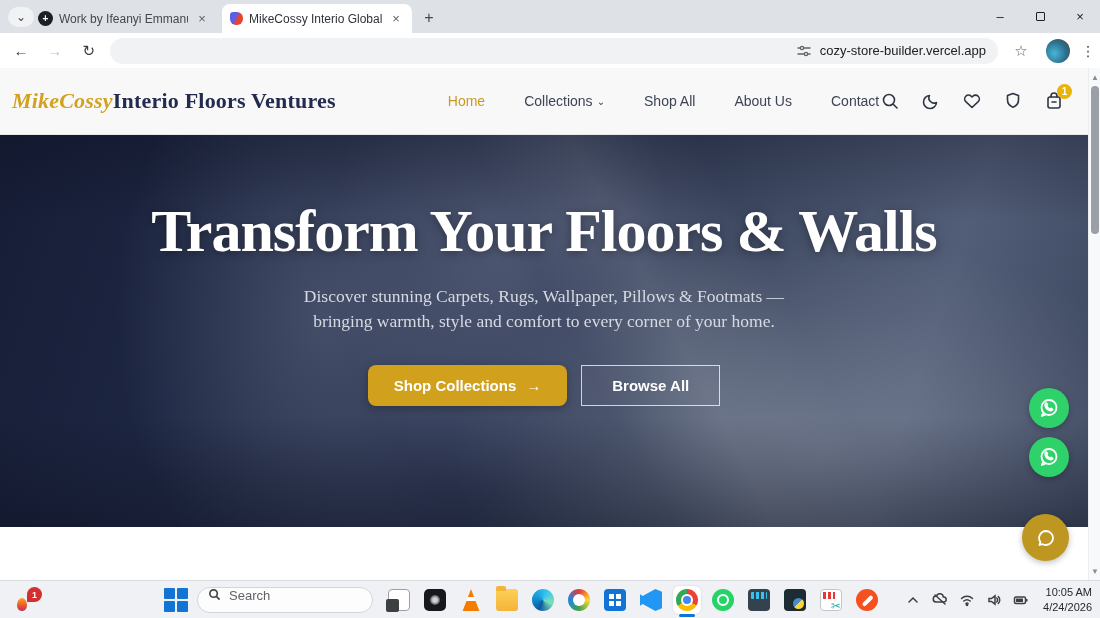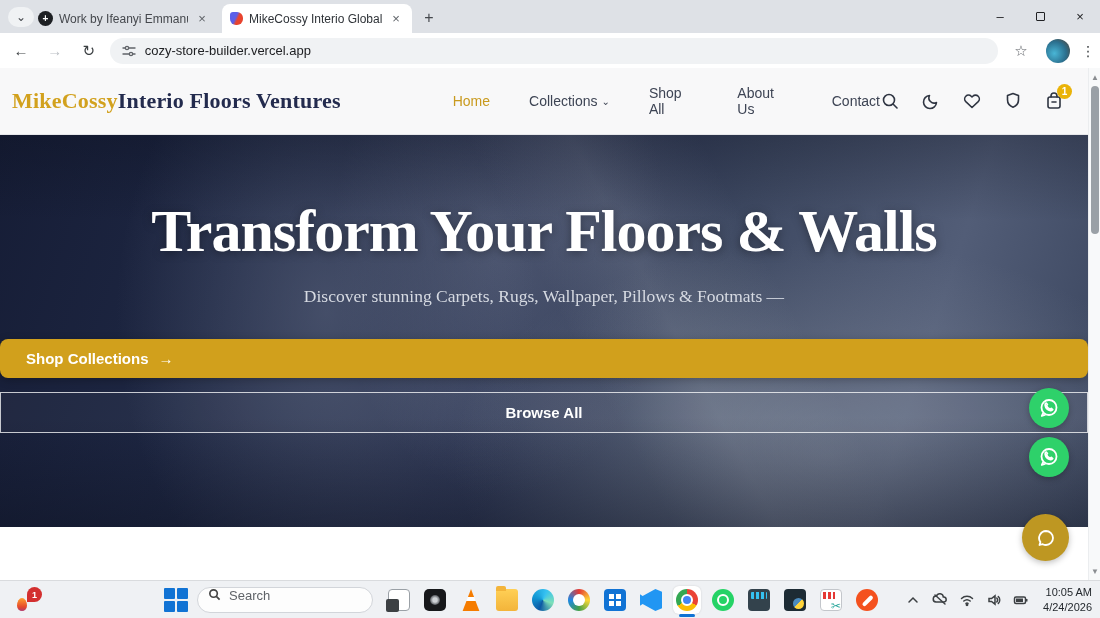--- a/index.html
+++ b/index.html
@@ -19,34 +19,34 @@
   .fav2 { width:13px; height:13px; border-radius:3px 6px 6px 6px; background:linear-gradient(115deg,#5b5fe8 42%,#e8442e 58%); flex:none; }
   .newtab { position:absolute; left:418px; top:7px; width:22px; height:22px; color:#45484d; font-size:16px; display:flex; align-items:center; justify-content:center; cursor:pointer; }
   .wincontrols { position:absolute; right:0; top:0; height:33px; display:flex; }
   .winbtn { width:40px; height:33px; display:flex; align-items:center; justify-content:center; color:#202124; font-size:13px; cursor:pointer; }
   .maxbox { width:9px; height:9px; border:1.2px solid #202124; border-radius:1px; }
 
   
   .toolbar { position:absolute; left:0; top:33px; width:1100px; height:35px; background:#ffffff; display:flex; align-items:center; }
   .navbtn { width:26px; height:26px; display:flex; align-items:center; justify-content:center; font-size:15px; color:#3c4043; margin-left:8px; cursor:pointer; }
   .navbtn.disabled { color:#bdc1c6; }
-  .addressbar { margin-left:8px; width:892px; height:26px; border-radius:13px; background:#f0f2f4; display:flex; align-items:center; padding:0 12px; }
+  .addressbar { margin-left:8px; width:892px; height:26px; border-radius:13px; background:#f0f2f4; display:flex; align-items:center; padding:0 12px;justify-content:flex-end; }
   .tune-icon { width:14px; height:14px; margin-right:9px; flex:none; }
   .url { font-size:13px; color:#202124; }
   .tool-right { display:flex; align-items:center; margin-left:10px; }
   .bookmark-star { width:26px; text-align:center; font-size:15px; color:#5f6368; cursor:pointer; }
   .avatar { width:24px; height:24px; border-radius:50%; margin-left:12px; background:radial-gradient(circle at 35% 60%, #49b6d6, #2b6f8e 55%, #5a3d28 100%); cursor:pointer; }
   .menu3 { width:24px; text-align:center; font-size:14px; color:#3c4043; margin-left:6px; cursor:pointer; }
 
   
   .page { position:absolute; left:0; top:68px; width:1088px; height:512px; background:#ffffff; overflow:hidden; }
 
   .sitehead { position:absolute; left:0; top:0; width:1088px; height:67px; background:#f8f8f9; border-bottom:1px solid #e6e7ea; display:flex; align-items:center; }
   .logo { margin-left:12px; font-family:"Liberation Serif", serif; font-weight:bold; font-size:22px; letter-spacing:.2px; white-space:nowrap; cursor:pointer; }
-  .logo .gold { color:#D2A11E; }
+  .logo .gold { color:#D2A11E;font-style:italic; }
   .logo .navy { color:#232B4E; }
   .mainnav { display:flex; align-items:center; gap:39px; margin-left:112px; font-size:14px; color:#3d4454; }
   .mainnav .navitem { cursor:pointer; display:flex; align-items:center; gap:4px; }
   .mainnav .active { color:#C99A1E; }
   .chev { font-size:10px; color:#3d4454; }
   .headicons { margin-left:auto; margin-right:24px; display:flex; align-items:center; gap:21px; }
   .hicon { width:20px; height:20px; position:relative; cursor:pointer; }
   .hicon svg { width:20px; height:20px; stroke:#2f3542; fill:none; stroke-width:1.6; stroke-linecap:round; stroke-linejoin:round; }
   .badge { position:absolute; top:-7px; right:-8px; min-width:15px; height:15px; border-radius:8px; background:#EAB308; color:#fff; font-size:10px; font-weight:bold; display:flex; align-items:center; justify-content:center; }
 
@@ -55,21 +55,21 @@
     background:
       linear-gradient(180deg, rgba(10,14,28,.30), rgba(10,14,28,0) 22%, rgba(10,14,28,0) 72%, rgba(10,14,28,.40)),
       radial-gradient(ellipse 300px 430px at 30% 45%, rgba(96,106,130,.55), transparent 70%),
       radial-gradient(ellipse 240px 360px at 46% 28%, rgba(130,140,160,.38), transparent 70%),
       radial-gradient(ellipse 520px 300px at 76% 82%, rgba(150,158,172,.45), transparent 72%),
       linear-gradient(62deg, transparent 52%, rgba(165,172,185,.22) 60%, transparent 70%),
       linear-gradient(108deg, #161d36 0%, #1e2743 22%, #2b3452 45%, #3e4962 63%, #525d77 82%, #39445d 100%);
   }
   .hero h1 { margin-top:62px; font-family:"Liberation Serif", serif; font-weight:bold; font-size:60px; letter-spacing:-1px; text-shadow:0 2px 10px rgba(0,0,0,.35); }
   .hero .sub { margin-top:18px; font-size:17.5px; line-height:1.45; color:#d6dae2;font-family:Liberation Serif, serif; }
-  .ctas { margin-top:30px; display:flex; justify-content:center; gap:14px;flex-direction:column; }
+  .ctas { margin-top:30px; display:flex; justify-content:center; gap:14px; }
   .btn-primary { background:#D1A01C; color:#fff; font-weight:bold; font-size:15px; border:none; border-radius:8px; padding:11px 26px; display:flex; align-items:center; gap:10px; cursor:pointer; box-shadow:0 2px 8px rgba(0,0,0,.25); }
   .btn-secondary { background:rgba(255,255,255,.04); color:#fff; font-weight:bold; font-size:15px; border:1px solid rgba(255,255,255,.75); border-radius:0; padding:11px 30px; cursor:pointer; }
 
   
   .float-btn { position:absolute; border-radius:50%; display:flex; align-items:center; justify-content:center; cursor:pointer; box-shadow:0 2px 6px rgba(0,0,0,.25); }
   .wa1 { left:1029px; top:320px; width:40px; height:40px; background:#2ED16A; }
   .wa2 { left:1029px; top:369px; width:40px; height:40px; background:#2ED16A; }
   .chatgold { left:1022px; top:446px; width:47px; height:47px; background:#BE9722; }
   .float-btn svg { stroke:#fff; fill:none; stroke-width:1.8; stroke-linecap:round; stroke-linejoin:round; }
 
@@ -234,20 +234,21 @@
             </svg>
           <span class="badge">1</span>
         </span>
       </div>
     </header>
 
     <section class="hero">
       <h1>Transform Your Floors &amp; Walls</h1>
       <p class="sub">
         <span>Discover stunning Carpets, Rugs, Wallpaper, Pillows &amp; Footmats —</span><br>
+        <span>bringing warmth, style and comfort to every corner of your home.</span>
       </p>
       <div class="ctas">
         <button class="btn-primary">
           <span>Shop Collections</span>
           <span>→</span>
         </button>
         <button class="btn-secondary">Browse All</button>
       </div>
     </section>
 

